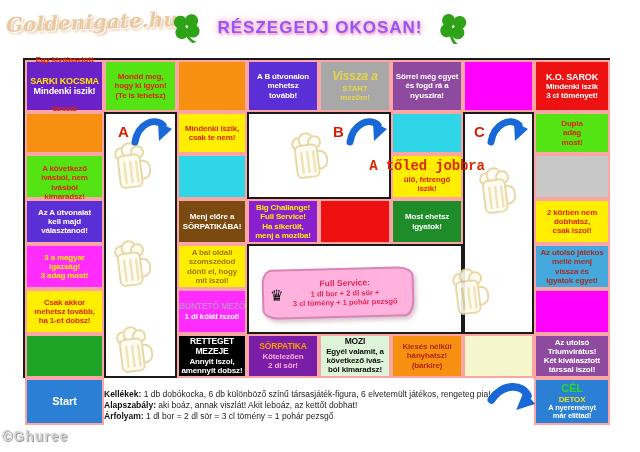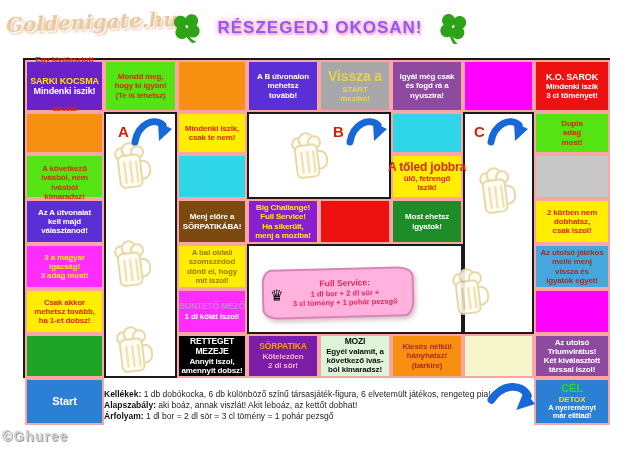--- a/index.html
+++ b/index.html
@@ -87,26 +87,26 @@
         <div class="line" style="color: rgb(218, 40, 0); font-size: 8px;">hogy ki igyon!</div>
         <div class="line" style="color: rgb(218, 40, 0); font-size: 8px;">(Te is lehetsz)</div>
       </div>
       <div class="cell" style="position: absolute; left: 177px; top: 60px; width: 70px; height: 52px; background: rgb(247, 144, 16);"></div>
       <div class="cell" style="position: absolute; left: 247px; top: 60px; width: 72px; height: 52px; background: rgb(90, 47, 214);">
         <div class="line" style="color: rgb(255, 255, 255); font-size: 8px;">A B útvonalon</div>
         <div class="line" style="color: rgb(255, 255, 255); font-size: 8px;">mehetsz</div>
         <div class="line" style="color: rgb(255, 255, 255); font-size: 8px;">tovább!</div>
       </div>
       <div class="cell" style="position: absolute; left: 319px; top: 60px; width: 72px; height: 52px; background: rgb(168, 168, 168);">
-        <div class="line" style="color: rgb(230, 212, 76); font-size: 14px;">Vissza a</div>
+        <div class="line" style="color: rgb(230, 212, 76); font-size: 12px; font-style: italic;">Vissza a</div>
         <div class="line" style="color: rgb(230, 212, 76); font-size: 8px;">START</div>
         <div class="line" style="color: rgb(230, 212, 76); font-size: 8px;">mezőre!</div>
       </div>
       <div class="cell" style="position: absolute; left: 391px; top: 60px; width: 72px; height: 52px; background: rgb(141, 74, 158);">
-        <div class="line" style="color: rgb(255, 255, 255); font-size: 8px;">Igyál még csak</div>
+        <div class="line" style="color: rgb(255, 255, 255); font-size: 8px;">Sörrel még egyet</div>
         <div class="line" style="color: rgb(255, 255, 255); font-size: 8px;">és fogd rá a</div>
         <div class="line" style="color: rgb(255, 255, 255); font-size: 8px;">nyuszira!</div>
       </div>
       <div class="cell" style="position: absolute; left: 463px; top: 60px; width: 71px; height: 52px; background: rgb(255, 0, 255);"></div>
       <div class="cell" style="position: absolute; left: 534px; top: 60px; width: 76px; height: 52px; background: rgb(238, 17, 17);">
         <div class="line" style="color: rgb(255, 255, 255); font-size: 9px;">K.O. SAROK</div>
         <div class="line" style="color: rgb(255, 255, 255); font-size: 8px;">Mindenki iszik</div>
         <div class="line" style="color: rgb(255, 255, 255); font-size: 8px;">3 cl töményet!</div>
       </div>
       <div class="cell" style="position: absolute; left: 25px; top: 112px; width: 79px; height: 42px; background: rgb(247, 144, 16); gap: 40px;">
@@ -126,21 +126,21 @@
         <div class="line" style="color: rgb(218, 40, 0); font-size: 8px;">most!</div>
       </div>
       <div class="cell" style="position: absolute; left: 25px; top: 154px; width: 79px; height: 45px; background: rgb(84, 228, 20);">
         <div class="line" style="color: rgb(218, 40, 0); font-size: 8px; margin-top: 12px;">A következő</div>
         <div class="line" style="color: rgb(218, 40, 0); font-size: 8px;">ivásból, nem</div>
         <div class="line" style="color: rgb(218, 40, 0); font-size: 8px;">ivásból</div>
         <div class="line" style="color: rgb(218, 40, 0); font-size: 8px;">kimaradsz!</div>
       </div>
       <div class="cell" style="position: absolute; left: 177px; top: 154px; width: 70px; height: 45px; background: rgb(47, 214, 232);"></div>
       <div class="cell" style="position: absolute; left: 391px; top: 154px; width: 72px; height: 45px; background: rgb(255, 238, 0);">
-        <div class="line" style="color: rgb(218, 40, 0); font-size: 12px;">A tőled jobbra</div>
+        <div class="line" style="color: rgb(218, 40, 0); font-size: 14px; font-family: Liberation Mono, monospace;">A tőled jobbra</div>
         <div class="line" style="color: rgb(218, 40, 0); font-size: 8px;">ülő, fetrengő</div>
         <div class="line" style="color: rgb(218, 40, 0); font-size: 8px;">iszik!</div>
       </div>
       <div class="cell" style="position: absolute; left: 534px; top: 154px; width: 76px; height: 45px; background: rgb(200, 200, 200);"></div>
       <div class="cell" style="position: absolute; left: 25px; top: 199px; width: 79px; height: 45px; background: rgb(90, 47, 214);">
         <div class="line" style="color: rgb(255, 255, 255); font-size: 8px;">Az A útvonalat</div>
         <div class="line" style="color: rgb(255, 255, 255); font-size: 8px;">kell majd</div>
         <div class="line" style="color: rgb(255, 255, 255); font-size: 8px;">választanod!</div>
       </div>
       <div class="cell" style="position: absolute; left: 177px; top: 199px; width: 70px; height: 45px; background: rgb(122, 74, 16);">

